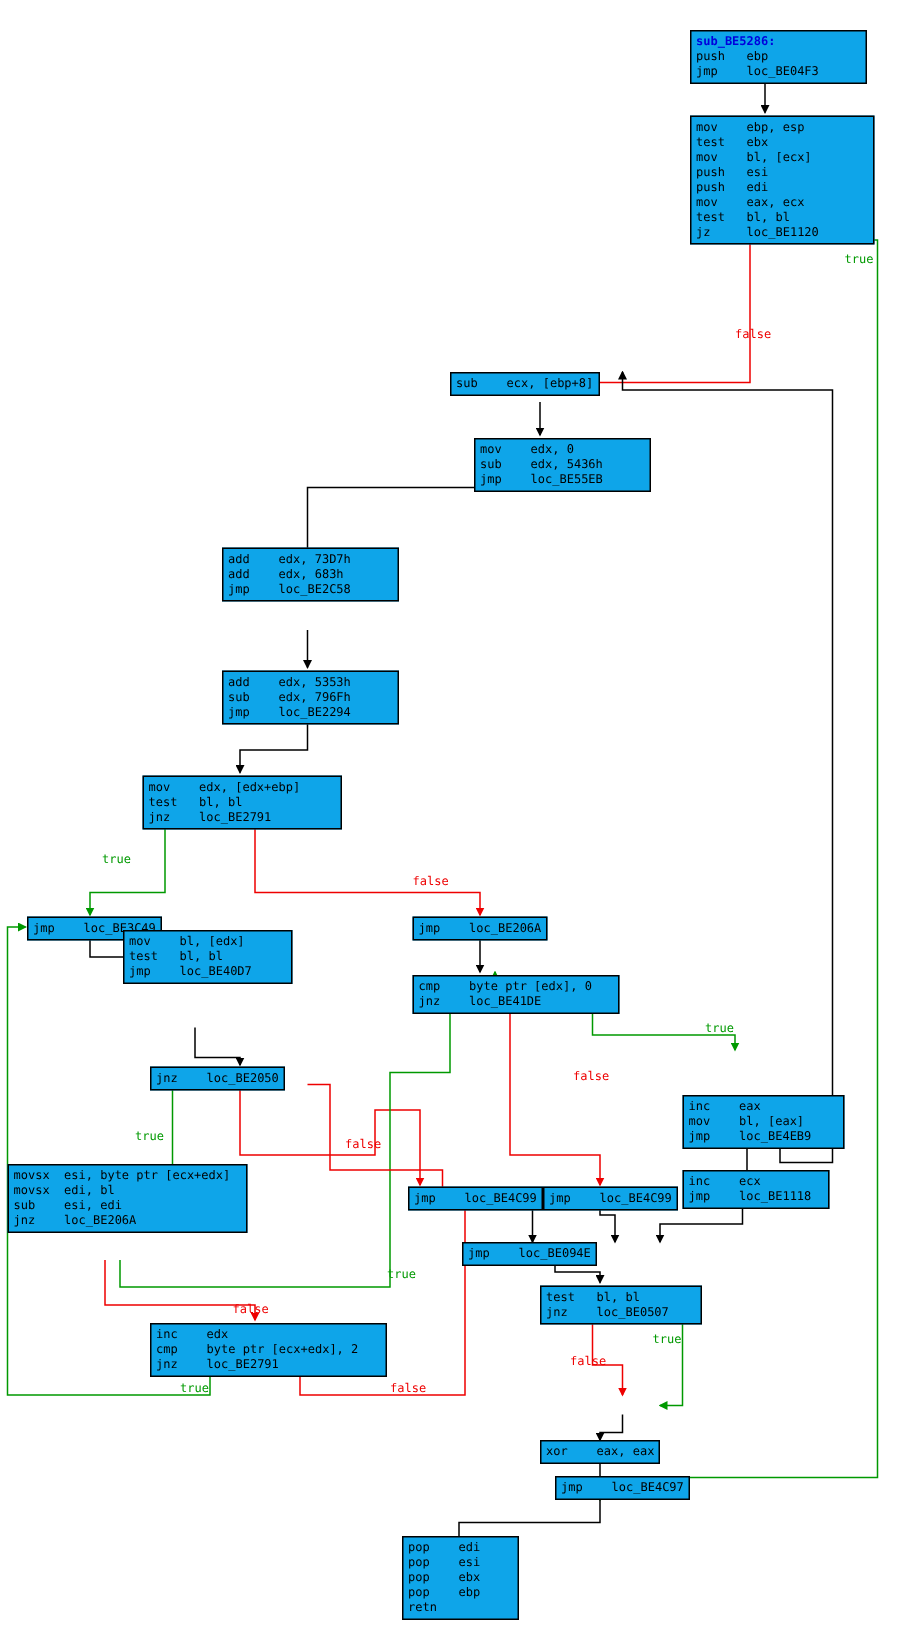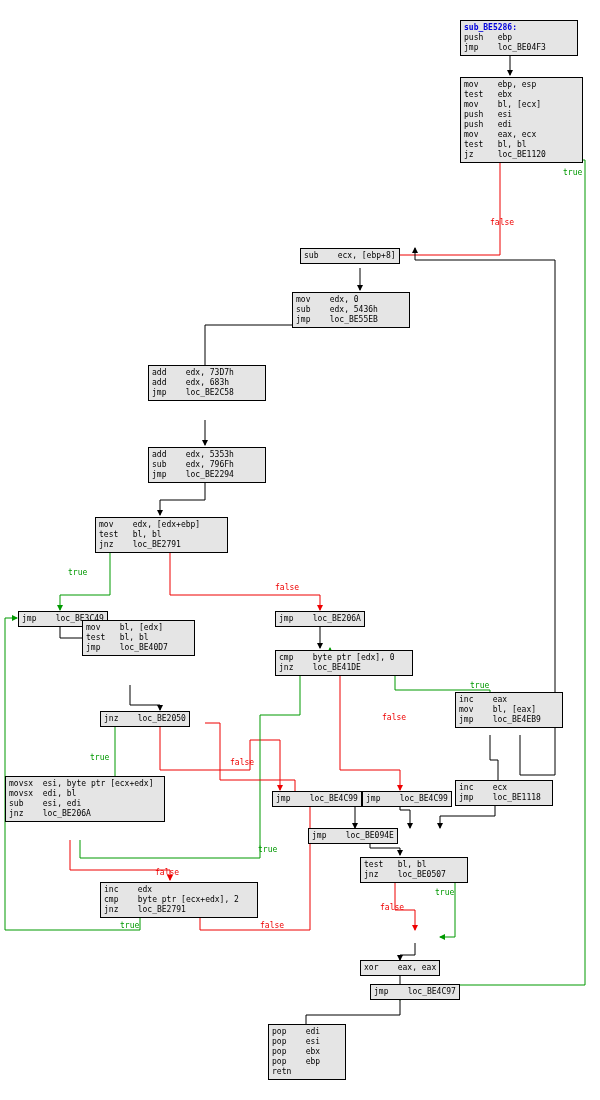--- a/index.html
+++ b/index.html
@@ -1,16 +1,16 @@
 <!DOCTYPE html>
 <html><head>
 <meta charset="utf-8">
 <style>
 body{margin:0;font-family:monospace;font-size:8px;background:#fff;width:600px;height:1100px;position:relative}
-.node{position:absolute;border:1px solid #000;background:#e5e5e5;padding:2px 3px;white-space:pre;line-height:1.25}
+.node{position:absolute;border:1px solid #000;background:#0ea5e9;padding:2px 3px;white-space:pre;line-height:1.25}
 .sub{color:#00d;font-weight:bold}
 svg{position:absolute;top:0;left:0;pointer-events:none}
 .e{stroke:#000;fill:none}
 .t{stroke:#090;fill:none}
 .f{stroke:#e00;fill:none}
 .lt{fill:#090;font-size:8px}
 .lf{fill:#e00;font-size:8px}
 </style>
 </head>
 <body>
@@ -82,21 +82,21 @@
 <span>test   ebx</span>
 <span>mov    bl, [ecx]</span>
 <span>push   esi</span>
 <span>push   edi</span>
 <span>mov    eax, ecx</span>
 <span>test   bl, bl</span>
 <span>jz     loc_BE1120</span></div>
 
 <div class="node" style="left:300px;top:248px"><span>sub    ecx, [ebp+8]</span></div>
 
-<div class="node" style="left:292px;top:292px;width:110px"><span>mov    edx, 0</span>
+<div class="node" style="left:316px;top:292px;width:110px"><span>mov    edx, 0</span>
 <span>sub    edx, 5436h</span>
 <span>jmp    loc_BE55EB</span></div>
 
 <div class="node" style="left:148px;top:365px;width:110px"><span>add    edx, 73D7h</span>
 <span>add    edx, 683h</span>
 <span>jmp    loc_BE2C58</span></div>
 
 <div class="node" style="left:148px;top:447px;width:110px"><span>add    edx, 5353h</span>
 <span>sub    edx, 796Fh</span>
 <span>jmp    loc_BE2294</span></div>
@@ -139,18 +139,18 @@
 <div class="node" style="left:370px;top:984px"><span>jmp    loc_BE4C97</span></div>
 
 <div class="node" style="left:360px;top:960px"><span>xor    eax, eax</span></div>
 
 <div class="node" style="left:268px;top:1024px;width:70px"><span>pop    edi</span>
 <span>pop    esi</span>
 <span>pop    ebx</span>
 <span>pop    ebp</span>
 <span>retn</span></div>
 
-<div class="node" style="left:455px;top:692px;width:100px"><span>inc    eax</span>
+<div class="node" style="left:455px;top:730px;width:100px"><span>inc    eax</span>
 <span>mov    bl, [eax]</span>
 <span>jmp    loc_BE4EB9</span></div>
 
 <div class="node" style="left:455px;top:780px;width:90px"><span>inc    ecx</span>
 <span>jmp    loc_BE1118</span></div>
 
 </body></html>

